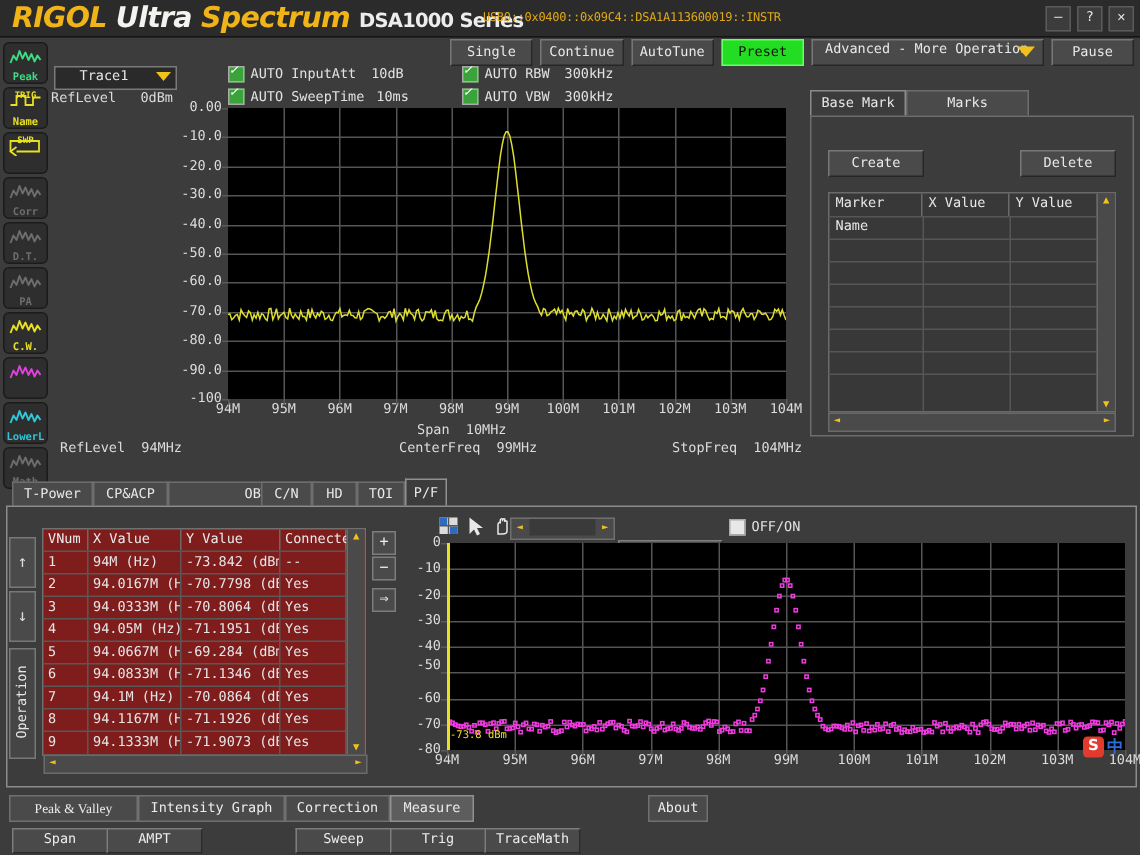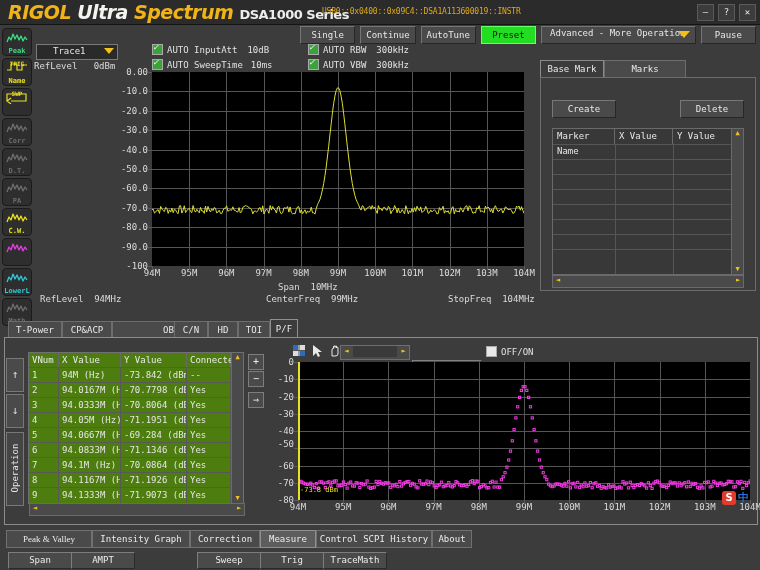--- a/index.html
+++ b/index.html
@@ -95,21 +95,21 @@
           border:1px solid #8c8c8c;background:#3c3c3c;}
   .vopbtn{position:absolute;left:6px;width:16px;background:#4a4a4a;border:1px solid #787878;}
   .optab{position:absolute;left:6px;top:432px;width:16px;height:72px;background:#454545;
          border:1px solid #787878;}
   .optab span{display:block;transform:rotate(-90deg);transform-origin:center;
         white-space:nowrap;font-size:9px;color:#e6e6e6;width:72px;
         position:absolute;left:-28px;top:30px;text-align:center;}
 
   
   .dtable{position:absolute;left:28px;top:352px;width:214px;height:150px;
-          border:1px solid #707070;background:#4d7c0f;}
+          border:1px solid #707070;background:#7f1d1d;}
   .dth{position:absolute;top:0;height:14px;line-height:14px;font-size:9px;color:#ececec;
        border-right:1px solid #6a6a6a;padding-left:3px;box-sizing:border-box;}
   .dtr{position:absolute;left:0;height:15px;border-top:1px solid #585858;}
   .dtd{position:absolute;top:0;height:15px;line-height:15px;font-size:9px;color:#e6e6e6;
        border-right:1px solid #585858;padding-left:3px;box-sizing:border-box;overflow:hidden;white-space:nowrap;}
   .plusbtn{position:absolute;left:248px;width:14px;height:14px;background:#4a4a4a;
        border:1px solid #7d7d7d;color:#eee;font-size:10px;line-height:13px;text-align:center;}
 
   
   .ltool{position:absolute;left:288px;top:344px;width:270px;height:16px;}
@@ -831,21 +831,20 @@
   <div class="ime">
     <div class="s">S</div>
     <div class="z">中</div>
   </div>
 
   <div class="bnav" id="bnav">
       <div class="b" style="left: 6px; width: 84px; font-family: Liberation Serif, serif;">Peak &amp; Valley</div>
       <div class="b" style="left: 92px; width: 96px;">Intensity Graph</div>
       <div class="b" style="left: 190px; width: 68px;">Correction</div>
       <div class="b sel" style="left: 260px; width: 54px;">Measure</div>
-      <div class="b" style="left: 316px; width: 114px;">Control SCPI History</div>
       <div class="b" style="left: 432px; width: 38px;">About</div>
     </div>
   <div class="bmenu" id="bmenu">
       <div class="b" style="left: 8px; width: 62px;">Span</div>
       <div class="b" style="left: 71px; width: 62px;">AMPT</div>
       <div class="b" style="left: 136px; width: 62px; margin-top: 24px;">BW</div>
       <div class="b" style="left: 197px; width: 62px;">Sweep</div>
       <div class="b" style="left: 260px; width: 62px;">Trig</div>
       <div class="b" style="left: 323px; width: 62px;">TraceMath</div>
     </div>

